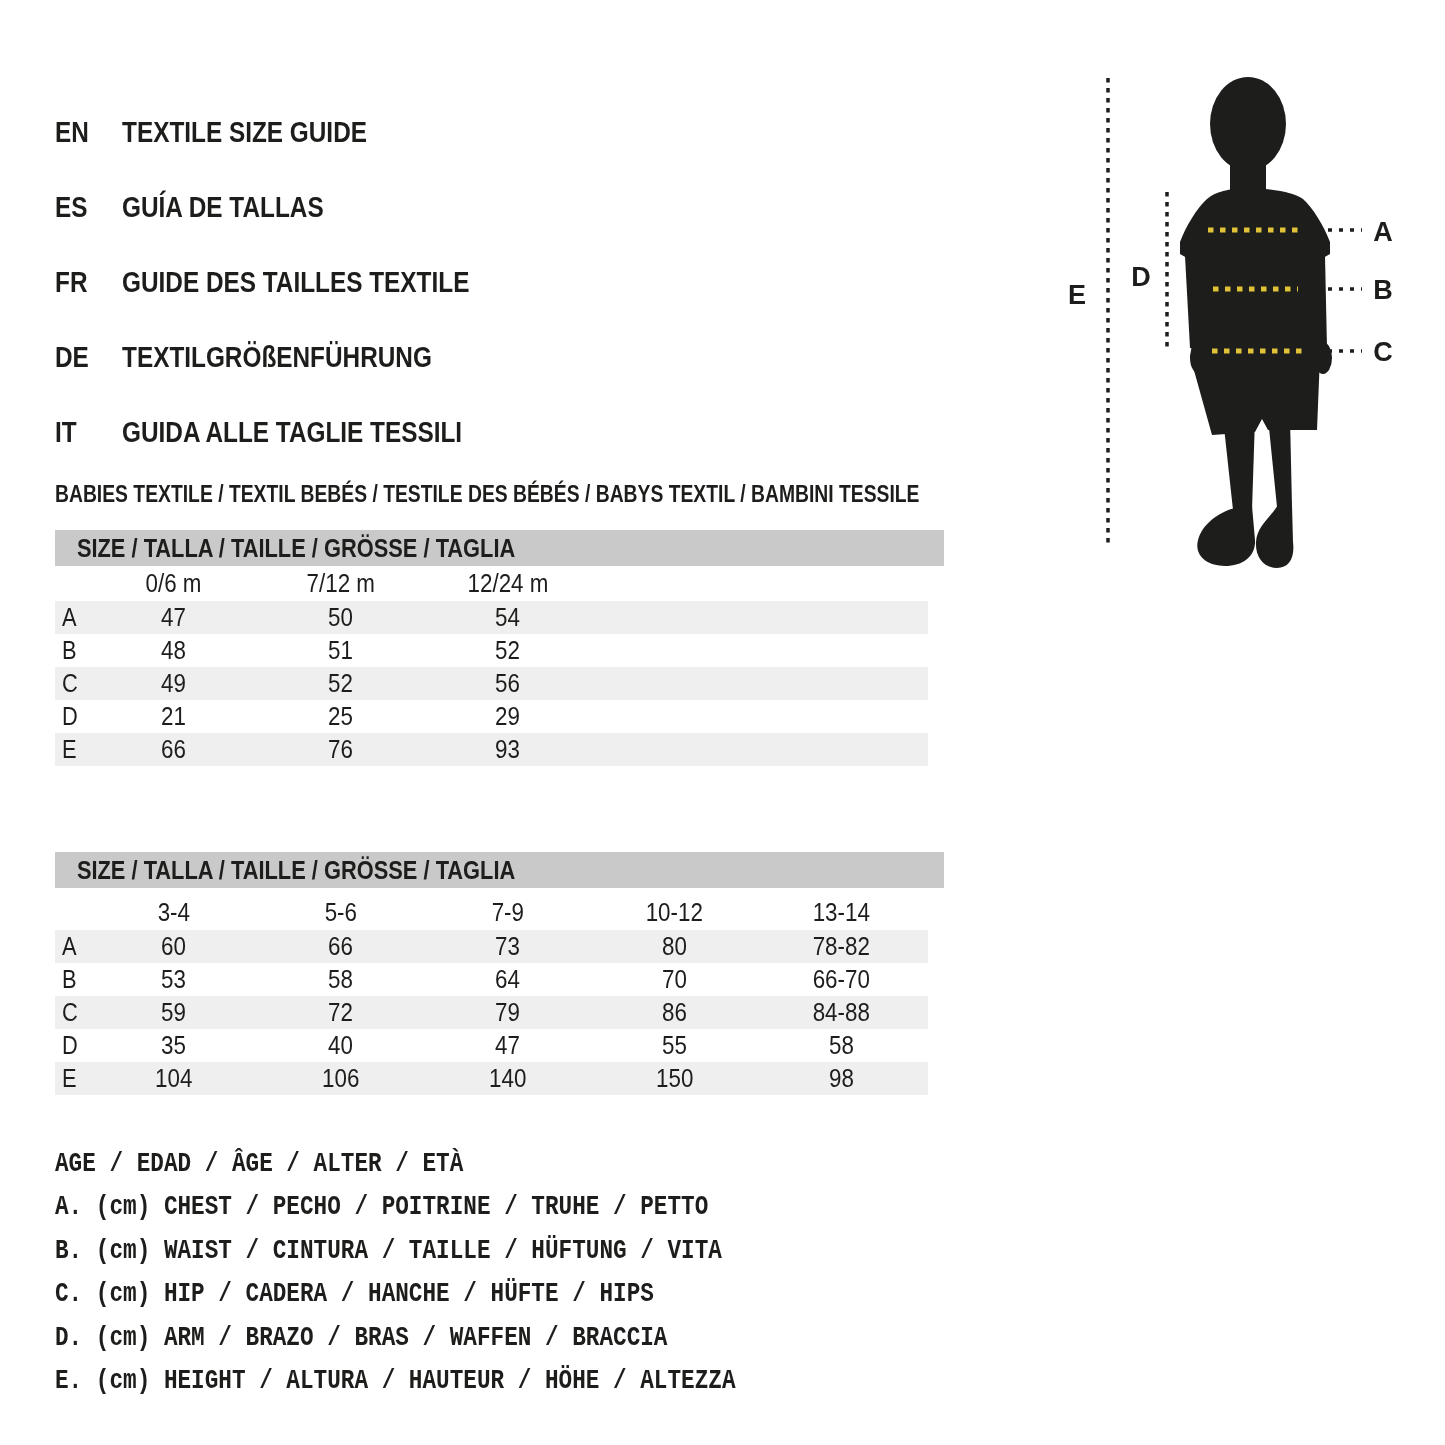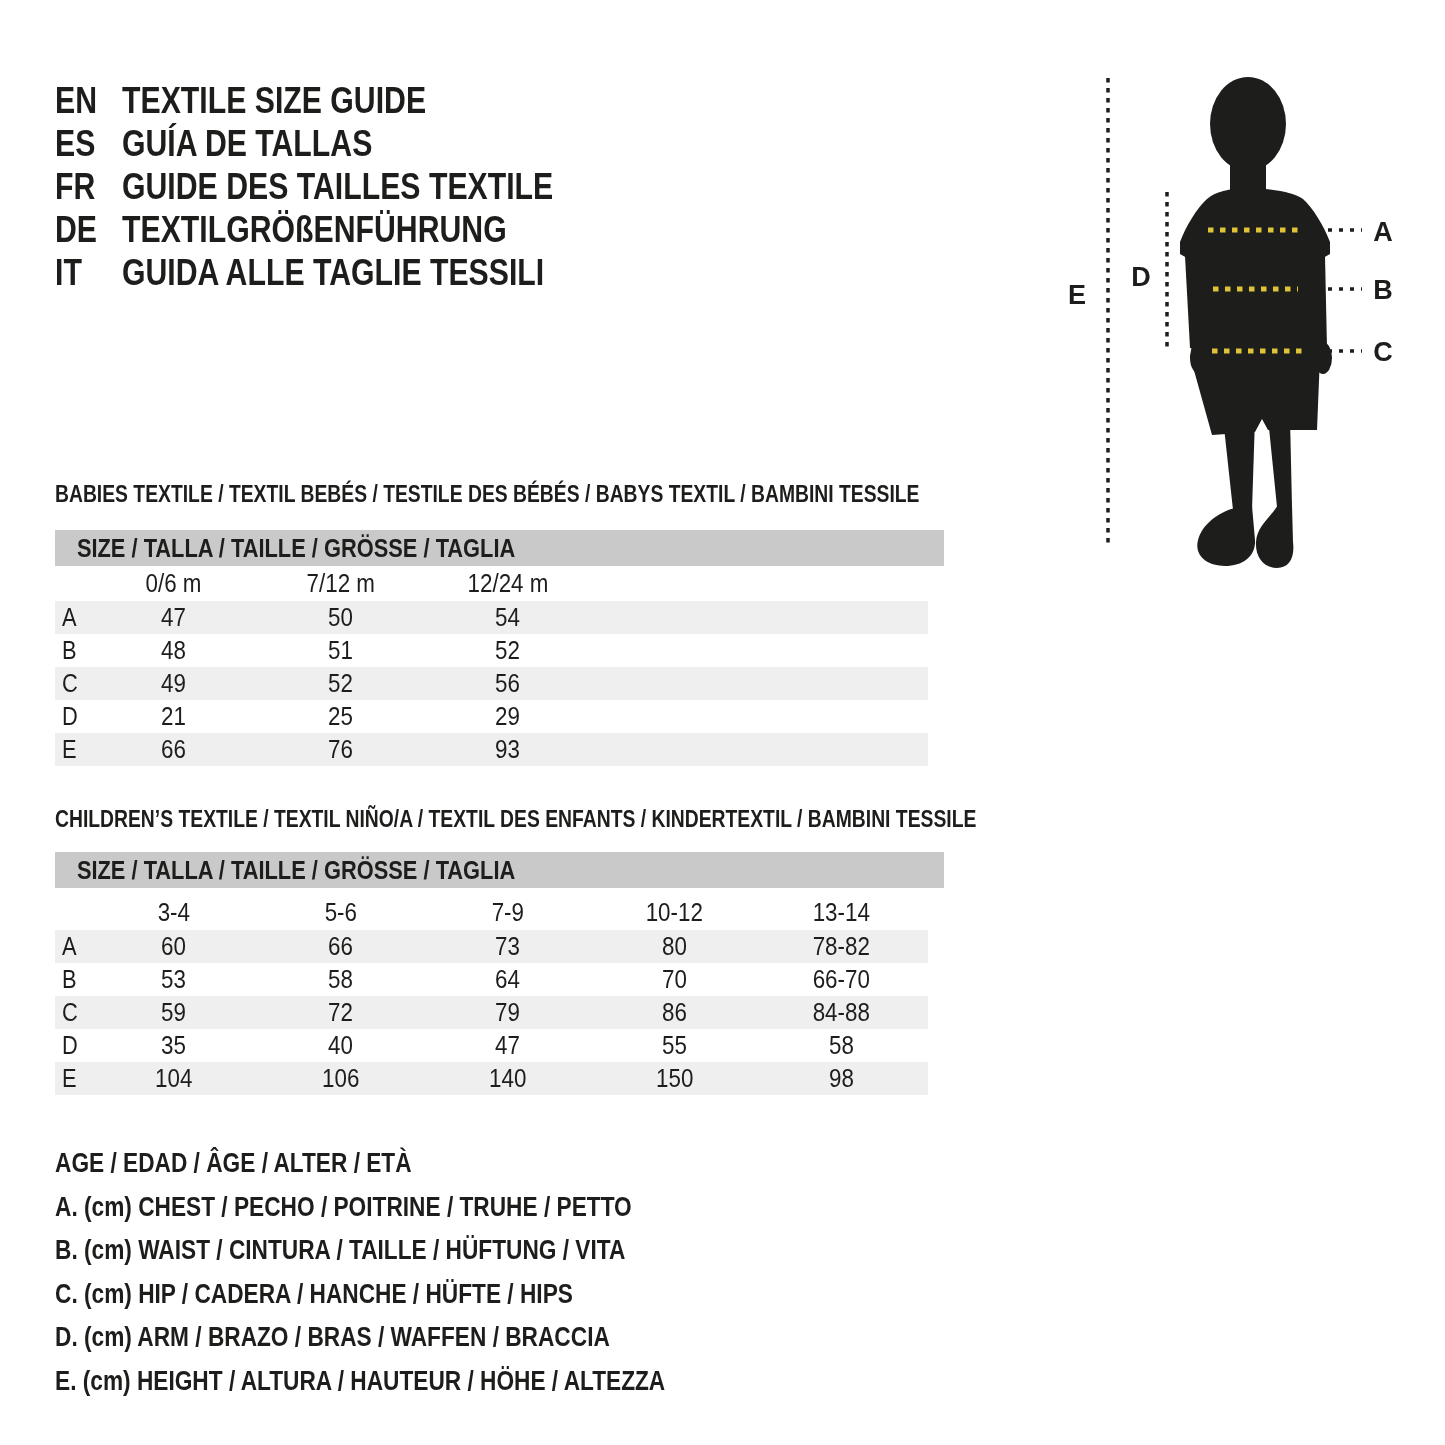--- a/index.html
+++ b/index.html
@@ -13,21 +13,21 @@
   html,body{background:#fff;}
   body{font-family:"Liberation Sans",sans-serif;color:var(--ink);}
   .sheet{position:relative;width:1445px;height:1445px;background:var(--paper);overflow:hidden;}
 
   
   .cx{display:inline-block;transform:scaleX(.84);transform-origin:0 50%;white-space:nowrap;}
   .cxc{display:inline-block;transform:scaleX(.86);transform-origin:50% 50%;white-space:nowrap;}
 
   
   .lang-block{position:absolute;left:55px;top:79px;}
-  .lang-row{display:flex;height:43px;align-items:center;font-weight:700;font-size:36px;letter-spacing:0;}
+  .lang-row{display:flex;height:43px;align-items:center;font-weight:700;font-size:29px;letter-spacing:0;margin-top:32px;}
   .lang-code{width:67px;flex:0 0 67px;}
   .lang-title{flex:1;}
 
   
   .section-title{position:absolute;left:55px;font-weight:700;font-size:23px;white-space:nowrap;}
   .babies-title{top:481px;}
   .children-title{top:806px;}
 
   
   .size-bar{position:absolute;left:55px;width:873px;height:36px;background:var(--bar);
@@ -42,21 +42,21 @@
   .trow{height:33px;line-height:33px;}
   .tables{position:absolute;left:55px;}
   .babies-table{top:566px;}
   .children-table{top:887px;margin-top:8px;}
   .tlabel{width:28px;flex:0 0 28px;padding-left:7px;}
   .tcell{width:167px;flex:0 0 167px;text-align:center;text-decoration:underline;}
   .striped{background:var(--stripe);}
 
   
   .legend{position:absolute;left:55px;top:1142px;}
-  .legend-line{height:43.5px;display:flex;align-items:center;font-weight:700;font-size:27px;}
+  .legend-line{height:43.5px;display:flex;align-items:center;font-weight:700;font-size:27px;font-family:Liberation Mono, monospace;}
 
   
   .diagram-svg{position:absolute;left:1070px;top:60px;}
   .sil{fill:var(--ink);stroke:none;}
   .ln{stroke:var(--ink);stroke-width:3.5;fill:none;}
   .vln{stroke-dasharray:4.5 5.5;}
   .hln{stroke-dasharray:4 7;}
   .yln{stroke:var(--accent);stroke-width:5;fill:none;stroke-dasharray:5.5 6.5;}
   .dlabel{position:absolute;width:26px;text-align:center;font-weight:700;font-size:27px;line-height:28px;}
   .lbl-a{left:1370px;top:218px;}
@@ -177,23 +177,20 @@
       <span class="tcell"><span class="cxc">29</span></span>
     </div>
     <div class="trow striped">
       <span class="tlabel"><span class="cx">E</span></span>
       <span class="tcell"><span class="cxc">66</span></span>
       <span class="tcell"><span class="cxc">76</span></span>
       <span class="tcell"><span class="cxc">93</span></span>
     </div>
   </div>
 
-  <div class="section-title children-title">
-    <span class="cx">CHILDREN’S TEXTILE / TEXTIL NIÑO/A / TEXTIL DES ENFANTS / KINDERTEXTIL / BAMBINI TESSILE</span>
-  </div>
   <div class="size-bar children-bar">
     <span class="cx">SIZE / TALLA / TAILLE / GRÖSSE / TAGLIA</span>
   </div>
   <div class="tables children-table">
     <div class="thead">
       <span class="tlabel"></span>
       <span class="tcell"><span class="cxc">3-4</span></span>
       <span class="tcell"><span class="cxc">5-6</span></span>
       <span class="tcell"><span class="cxc">7-9</span></span>
       <span class="tcell"><span class="cxc">10-12</span></span>

